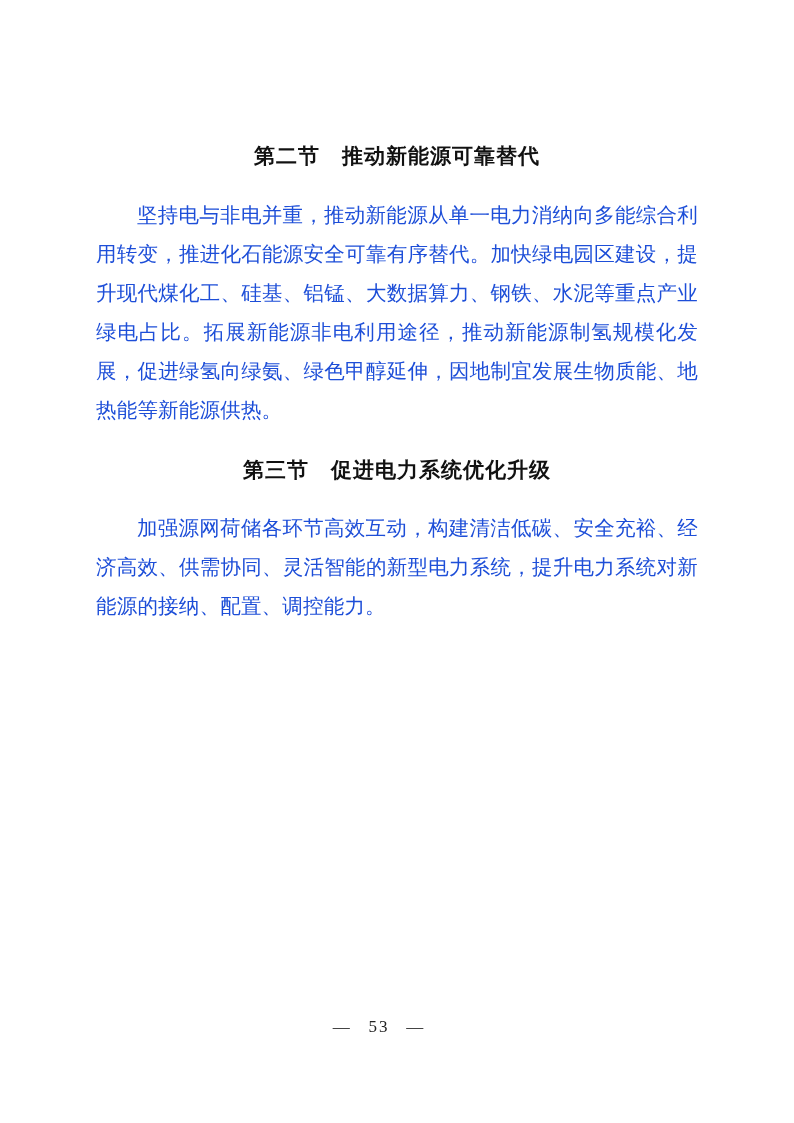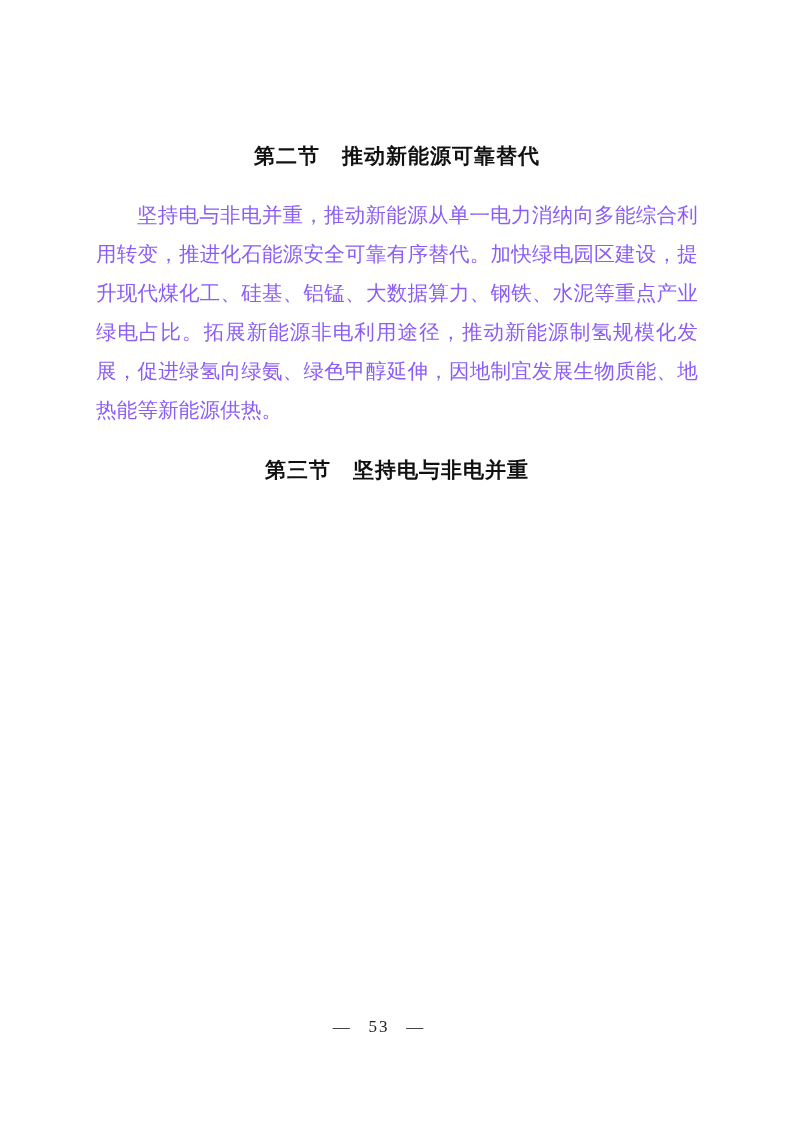--- a/index.html
+++ b/index.html
@@ -46,21 +46,21 @@
     line-height: 1.6;
     color: #111111;
   }
   .para {
     font-size: 20.5px;
     line-height: 39px;
     text-align: justify;
     text-justify: inter-ideograph;
     text-indent: 2em;
     margin: 0 0 20px 0;
-    color: #8b5cf6;
+    color: #1d4ed8;
     letter-spacing: 0.2px;
   }
   .gap-before {
     margin-top: 24px;
   }
   .footer {
     position: absolute;
     left: 0;
     bottom: 86px;
     width: 758px;
@@ -82,24 +82,25 @@
 </head>
 <body>
 
 <div class="page">
   <div class="doc-body">
 
     <h2 class="section-heading">第二节　推动新能源可靠替代</h2>
 
     <p class="para">坚持电与非电并重，推动新能源从单一电力消纳向多能综合利用转变，推进化石能源安全可靠有序替代。加快绿电园区建设，提升现代煤化工、硅基、铝锰、大数据算力、钢铁、水泥等重点产业绿电占比。拓展新能源非电利用途径，推动新能源制氢规模化发展，促进绿氢向绿氨、绿色甲醇延伸，因地制宜发展生物质能、地热能等新能源供热。</p>
 
-    <h2 class="section-heading gap-before">第三节　坚持电与非电并重</h2>
+    <h2 class="section-heading gap-before">第三节　促进电力系统优化升级</h2>
 
 
 
+    <p class="para">加强源网荷储各环节高效互动，构建清洁低碳、安全充裕、经济高效、供需协同、灵活智能的新型电力系统，提升电力系统对新能源的接纳、配置、调控能力。</p>
 
   </div>
 </div>
 
 <div class="footer">
   <span class="dash">—</span>
   <span class="pagenum">53</span>
   <span class="dash">—</span>
 </div>
 

